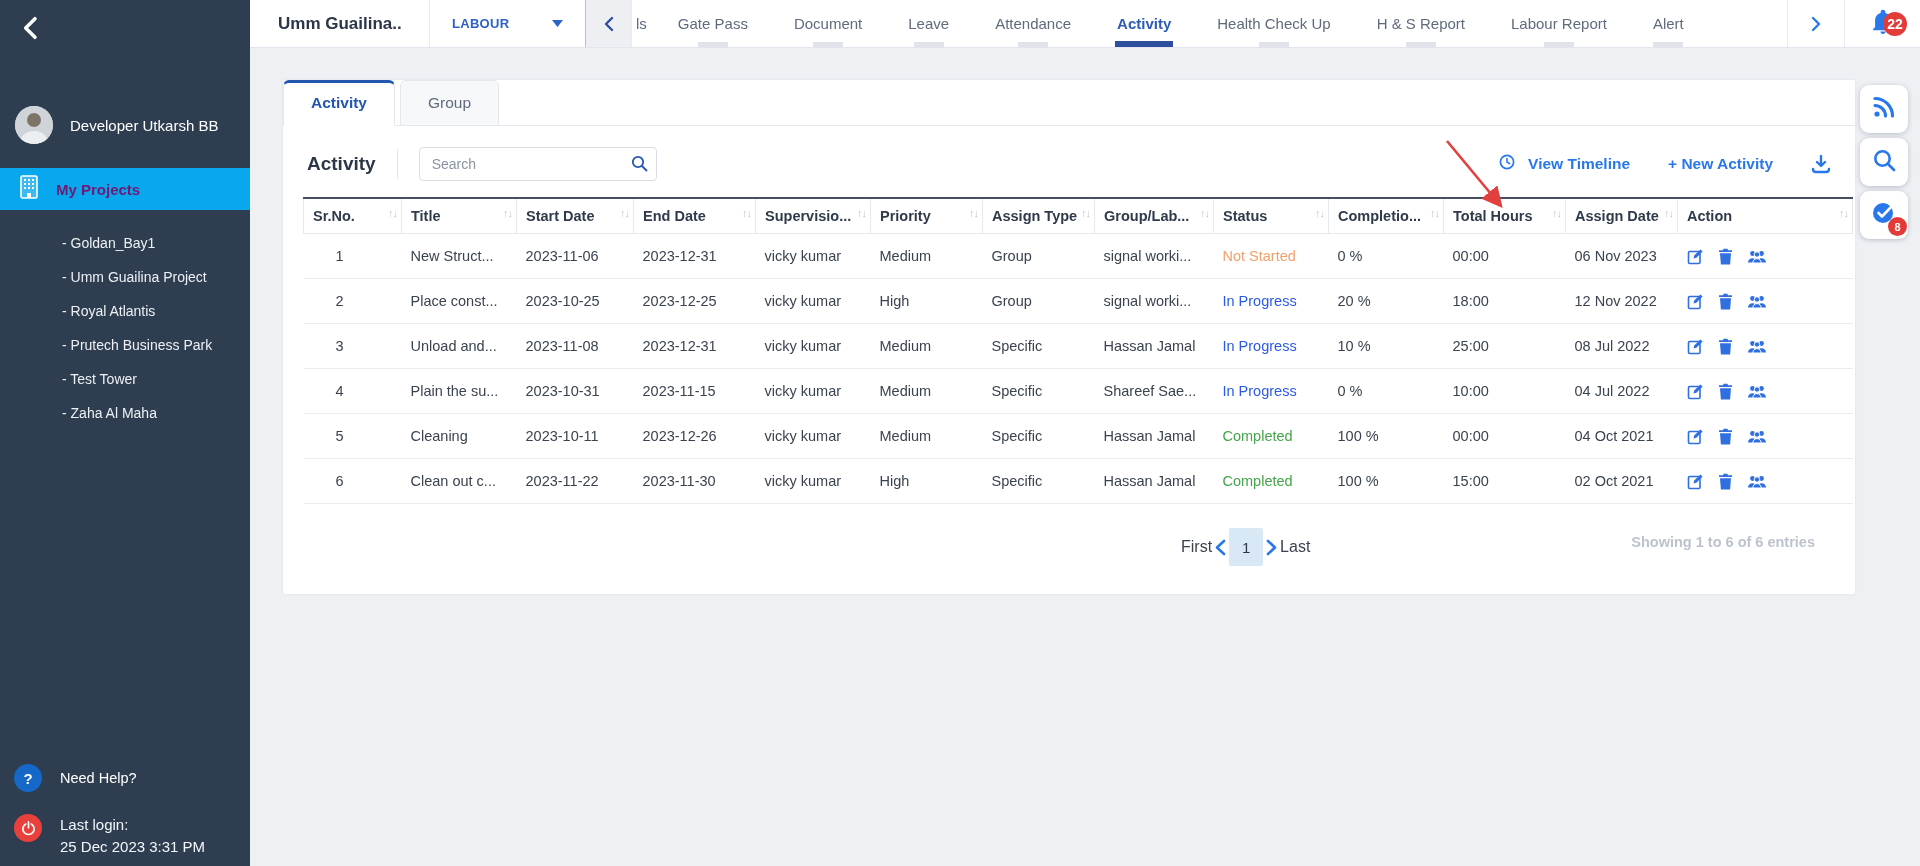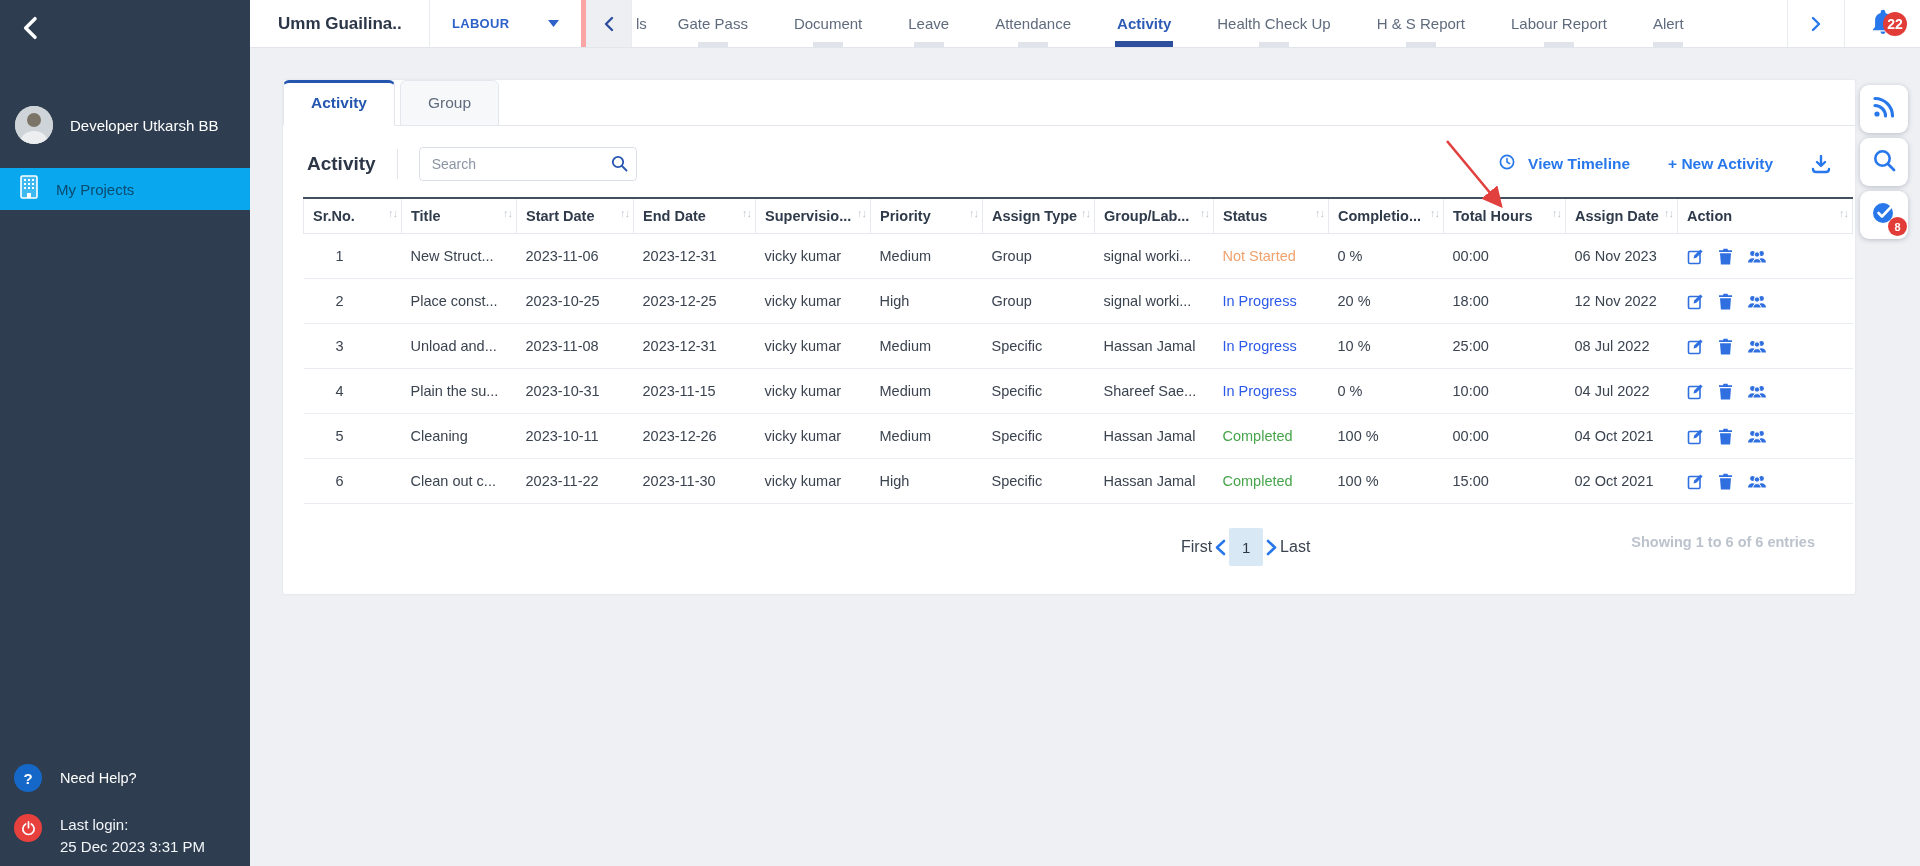--- a/index.html
+++ b/index.html
@@ -11,36 +11,36 @@
   }
   .app { position:relative; width:1920px; height:866px; }
 
   
   .sidebar { position:absolute; left:0; top:0; width:250px; height:100%; background:#2e3d4f; z-index:5; }
   .collapse-btn { position:absolute; left:20px; top:16px; cursor:pointer; }
   .user-row { display:flex; align-items:center; gap:17px; padding-left:15px; padding-top:106px; }
   .avatar { width:38px; height:38px; border-radius:50%; background:#cfd4d8; overflow:hidden; flex:0 0 auto; }
   .user-name { font-size:15px; color:#fff; }
   .my-projects { margin-top:24px; height:42px; background:#08a7ee; display:flex; align-items:center; gap:15px; padding-left:17px; cursor:pointer; }
-  .my-projects .label { color:#0c4a6e; font-weight:normal; font-size:15px; }
+  .my-projects .label { color:#701a75; font-weight:bold; font-size:15px; }
   .projects { margin-top:16px; }
   .project-item { padding:9px 0 9px 62px; font-size:14px; color:#edf1f6; cursor:pointer; white-space:nowrap; }
   .sidebar-bottom { position:absolute; left:0; right:0; bottom:8px; }
   .help-row { display:flex; align-items:center; gap:18px; padding-left:14px; margin-bottom:22px; cursor:pointer; }
   .circle-btn { width:28px; height:28px; border-radius:50%; display:flex; align-items:center; justify-content:center; flex:0 0 auto; }
   .help-circle { background:#1568c8; color:#fff; font-weight:bold; font-size:15px; }
   .power-circle { background:#e8403d; cursor:pointer; }
   .help-text { color:#fff; font-size:14.5px; }
   .login-row { display:flex; align-items:flex-start; gap:18px; padding-left:14px; }
   .login-text { font-size:15px; line-height:22px; color:#f3f6f9; }
 
   
   .topbar { position:absolute; left:250px; top:0; right:0; height:48px; background:#fff; border-bottom:1px solid #e2e6ec; display:flex; align-items:stretch; z-index:4; }
   .tb-title { width:180px; display:flex; align-items:center; padding-left:28px; font-weight:bold; font-size:17px; color:#2b3648; border-right:1px solid #e8ebf0; }
-  .tb-labour { width:156px; display:flex; align-items:center; justify-content:space-between; padding:8px 22px; border-right:5px solid #fca5a5; color:#2d62c9; font-weight:bold; font-size:13px; letter-spacing:.3px; cursor:pointer; }
+  .tb-labour { width:156px; display:flex; align-items:center; justify-content:space-between; padding:8px 22px; border-right:1px solid #fca5a5; color:#2d62c9; font-weight:bold; font-size:13px; letter-spacing:.3px; cursor:pointer; }
   .tb-scroll-left { width:46px; background:#edeff3; display:flex; align-items:center; justify-content:center; border-right:1px solid #e8ebf0; cursor:pointer; }
   .tb-partial { display:flex; align-items:center; padding:0 8px 0 4px; font-size:15px; color:#5f6b7d; }
   .tb-tabs { flex:1; display:flex; align-items:stretch; overflow:hidden; }
   .topbar-tab { position:relative; display:flex; align-items:center; padding:0 23px; font-size:15px; color:#5f6b7d; cursor:pointer; white-space:nowrap; }
   .topbar-tab::after { content:""; position:absolute; bottom:0; left:50%; transform:translateX(-50%); width:30px; height:5px; background:#e0e4ea; }
   .topbar-tab.active { color:#2d5cb5; font-weight:bold; }
   .topbar-tab.active::after { background:#2d4f9e; width:58px; height:6px; }
   .tb-scroll-right { width:57px; border-left:1px solid #e8ebf0; display:flex; align-items:center; justify-content:center; cursor:pointer; }
   .tb-bell { width:76px; border-left:1px solid #e8ebf0; display:flex; align-items:center; justify-content:center; position:relative; cursor:pointer; }
   .bell-badge { position:absolute; right:13px; top:12px; min-width:24px; height:24px; border-radius:50%; background:#e23c39; color:#fff; font-size:14px; font-weight:bold; display:flex; align-items:center; justify-content:center; }
@@ -56,21 +56,21 @@
   .cat-row { display:flex; align-items:center; border-bottom:1px solid #e8ebf0; padding:0 14px 0 6px; }
   .cat-tab { position:relative; padding:17px 12px; margin:0 11px; font-size:15px; color:#5f6b7d; cursor:pointer; }
   .cat-tab.active { color:#2456b0; font-weight:bold; }
   .cat-tab.active::after { content:""; position:absolute; left:2px; right:2px; bottom:0; height:3px; background:#2456b0; }
   .add-btn { margin-left:auto; width:46px; height:46px; margin-top:4px; margin-bottom:3px; background:#2878eb; border-radius:6px; display:flex; align-items:center; justify-content:center; cursor:pointer; }
   .add-btn span { color:#fff; font-size:28px; line-height:1; margin-top:-3px; }
 
   .controls { display:flex; align-items:center; padding:21px 24px 16px 24px; }
   .section-title { font-size:19px; font-weight:bold; color:#2d3748; }
   .divider-v { width:1px; height:30px; background:#e2e6ec; margin:0 21px; }
-  .search-wrap { position:relative; width:218px; }
+  .search-wrap { position:relative; width:238px; }
   .search-input { width:100%; height:34px; border:1px solid #d9dee6; border-radius:4px; padding:0 34px 0 12px; font-size:14px; color:#3a4350; outline:none; font-family:"Liberation Sans", sans-serif; background:#fff; }
   .search-input::placeholder { color:#8a94a3; }
   .search-icon { position:absolute; right:9px; top:8px; cursor:pointer; }
   .controls-right { margin-left:auto; display:flex; align-items:center; gap:38px; }
   .link-btn { display:flex; align-items:center; gap:13px; color:#2878eb; font-size:15.5px; font-weight:600; cursor:pointer; white-space:nowrap; }
   .anno-arrow { position:absolute; left:1158px; top:56px; z-index:3; pointer-events:none; }
 
   
   .table-wrap { padding:0 20px; }
   table { width:100%; border-collapse:collapse; table-layout:fixed; border-top:2px solid #42505f; }
@@ -131,20 +131,28 @@
               <rect x="15" y="9" width="2" height="2"></rect>
             <rect x="7" y="13" width="2" height="2"></rect>
               <rect x="11" y="13" width="2" height="2"></rect>
               <rect x="15" y="13" width="2" height="2"></rect>
             <rect x="10" y="19" width="4" height="5"></rect>
           </g>
         </svg>
       </span>
       <span class="label">My Projects</span>
     </div>
+    <div class="projects" id="project-list">
+        <div class="project-item">- Goldan_Bay1</div>
+        <div class="project-item">- Umm Guailina Project</div>
+        <div class="project-item">- Royal Atlantis</div>
+        <div class="project-item">- Prutech Business Park</div>
+        <div class="project-item">- Test Tower</div>
+        <div class="project-item">- Zaha Al Maha</div>
+      </div>
     <div class="sidebar-bottom">
       <div class="help-row">
         <div class="circle-btn help-circle">?</div>
         <div class="help-text">Need Help?</div>
       </div>
       <div class="login-row">
         <div class="circle-btn power-circle">
           <svg width="15" height="15" viewBox="0 0 16 16">
             <path d="M5 3.2a6 6 0 1 0 6 0" fill="none" stroke="#ffffff" stroke-width="1.8" stroke-linecap="round"></path>
             <line x1="8" y1="1" x2="8" y2="7.2" stroke="#ffffff" stroke-width="1.8" stroke-linecap="round"></line>

